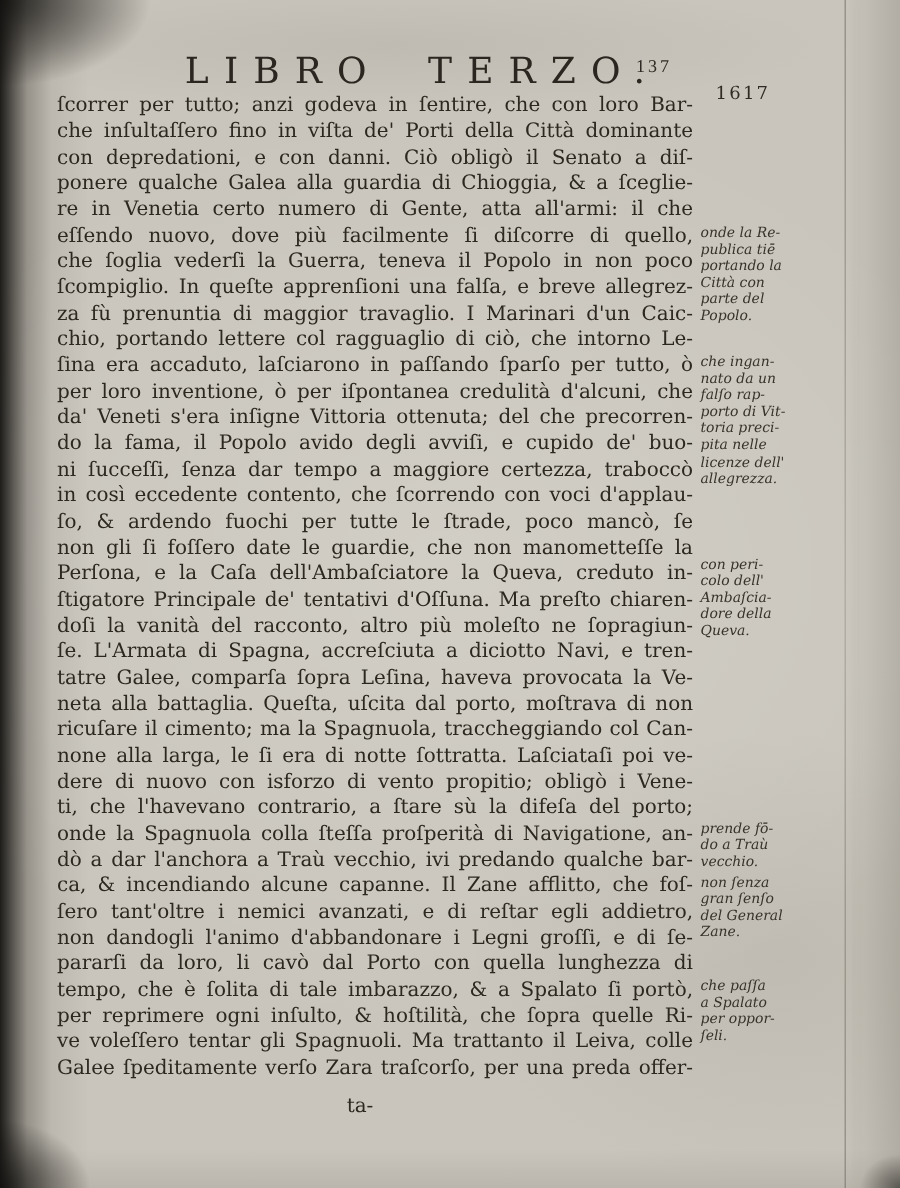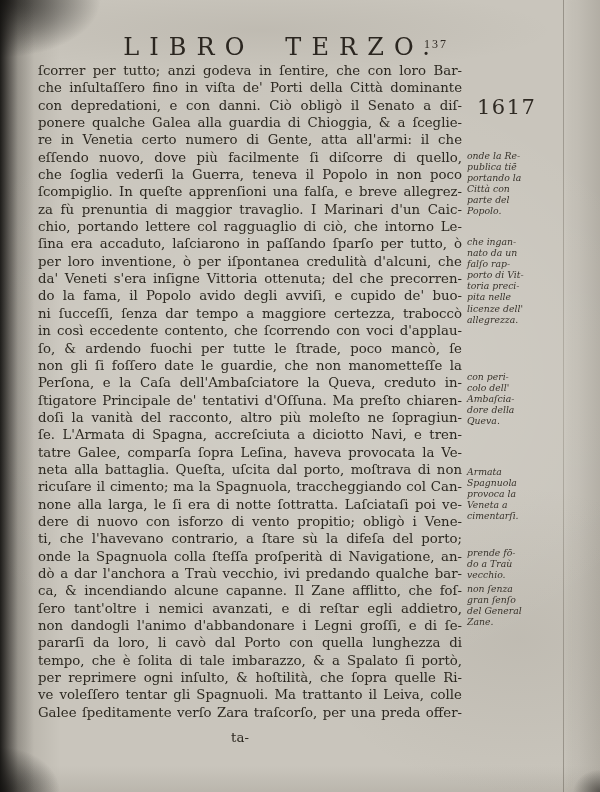--- a/index.html
+++ b/index.html
@@ -47,21 +47,21 @@
     position:absolute;left:38px;top:62px;width:424px;
     font-size:13.3px;line-height:17.35px;
     text-align:justify;text-align-last:justify;white-space:pre-line;
     color:#2c2820;
   }
   .catchword{
     position:absolute;left:38px;top:730px;width:404px;text-align:center;
     font-size:13.3px;color:#2c2820;
   }
   .margin-year{
-    position:absolute;left:477px;top:55px;font-size:21px;letter-spacing:1.5px;color:#2f2a23;margin-top:40px;
+    position:absolute;left:477px;top:55px;font-size:12px;letter-spacing:1.5px;color:#2f2a23;
   }
   .margin-note{
     position:absolute;left:467px;width:88px;
     font-style:italic;font-size:9.3px;line-height:11.1px;
     white-space:pre-line;color:#37322a;text-align:left;
   }
   .n1{top:83px}.n2{top:150px}.n3{top:236px}.n4{top:371px}
   .n5{top:466px}.n6{top:547px}.n7{top:583px}.n8{top:652px}
 </style>
 </head>
@@ -91,32 +91,31 @@
 porto di Vit-
 toria preci-
 pita nelle
 licenze dell'
 allegrezza.</div>
   <div class="margin-note n4">con peri-
 colo dell'
 Ambaſcia-
 dore della
 Queva.</div>
-  <div class="margin-note n5">Armata
-Spagnuola
-provoca la
-Veneta a
-cimentarſi.</div>
   <div class="margin-note n6">prende fō-
 do a Traù
 vecchio.</div>
   <div class="margin-note n7">non ſenza
 gran ſenſo
 del General
 Zane.</div>
+  <div class="margin-note n8">che paſſa
+a Spalato
+per oppor-
+ſeli.</div>
 
   <div class="body-text">ſcorrer per tutto; anzi godeva in ſentire, che con loro Bar-
 che inſultaſſero fino in viſta de' Porti della Città dominante
 con depredationi, e con danni. Ciò obligò il Senato a diſ-
 ponere qualche Galea alla guardia di Chioggia, &amp; a ſceglie-
 re in Venetia certo numero di Gente, atta all'armi: il che
 eſſendo nuovo, dove più facilmente ſi diſcorre di quello,
 che ſoglia vederſi la Guerra, teneva il Popolo in non poco
 ſcompiglio. In queſte apprenſioni una falſa, e breve allegrez-
 za fù prenuntia di maggior travaglio. I Marinari d'un Caic-

